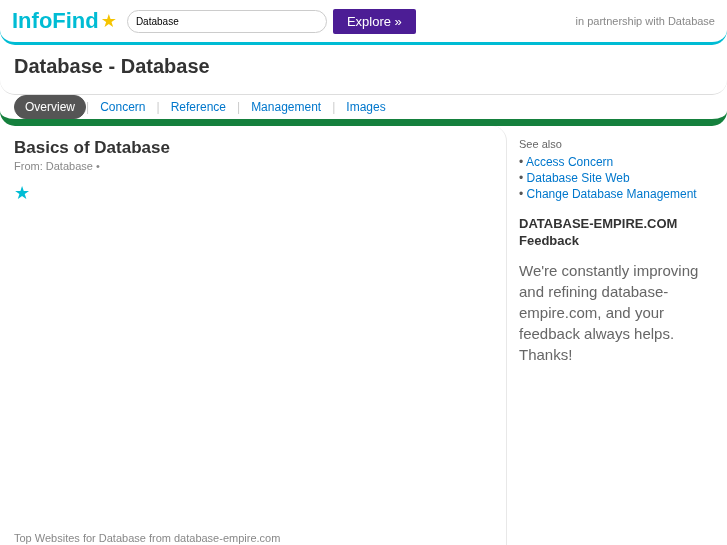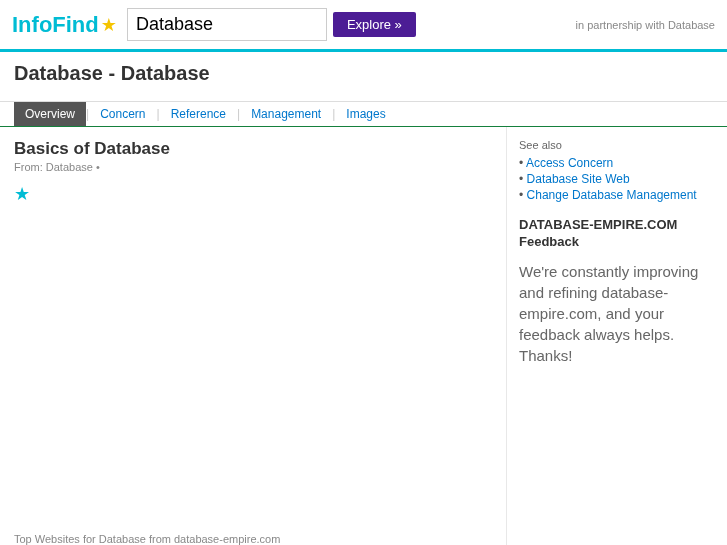--- a/index.html
+++ b/index.html
@@ -1,15 +1,15 @@
 <!DOCTYPE html>
 <html><head>
   <meta charset="utf-8">
   <style>
-    * { margin: 0; padding: 0; box-sizing: border-box; }
+    * { margin: 0; padding: 0; box-sizing: border-box; border-radius: 15px; }
     body { font-family: Arial, sans-serif; font-size: 13px; color: #333; background: #fff; width: 727px; }
 
     
     #header {
       background: #fff;
       border-bottom: 3px solid #00bcd4;
       padding: 8px 12px;
       display: flex;
       align-items: center;
       justify-content: space-between;
@@ -51,21 +51,21 @@
       color: #333;
       margin-bottom: 12px;
     }
 
     
     #tabs {
       display: flex;
       align-items: center;
       gap: 0;
       padding: 0 14px;
-      border-bottom: 1px solid #15803d;
+      border-bottom: 7px solid #15803d;
     }
     .tab {
       padding: 4px 10px;
       font-size: 12px;
       cursor: pointer;
       color: #0077cc;
       text-decoration: none;
       border: 1px solid transparent;
     }
     .tab.active {
@@ -230,21 +230,21 @@
 </head>
 <body>
 
 <div id="header">
   <div id="logo-area">
     <div style="display:flex;align-items:center;gap:2px;">
       <span id="logo-text" style="font-size:22px;font-weight:bold;color:#00bcd4;">InfoFind</span>
       <span style="color:#f5c400;font-size:18px;">★</span>
     </div>
     <div id="search-bar">
-      <input type="text" id="search-input" value="Database" style="border: 1px solid rgb(204, 204, 204); padding: 5px 8px; font-size: 18px; width: 200px; outline: none;">
+      <input type="text" id="search-input" value="Database" style="border: 1px solid rgb(204, 204, 204); padding: 5px 8px; font-size: 10px; width: 200px; outline: none;">
       <button id="explore-btn">Explore</button>
     </div>
   </div>
   <span id="partner-text">in partnership with Database</span>
 </div>
 
 <div id="page-title-bar">
   <div id="page-title">Database - Database</div>
 </div>
 

